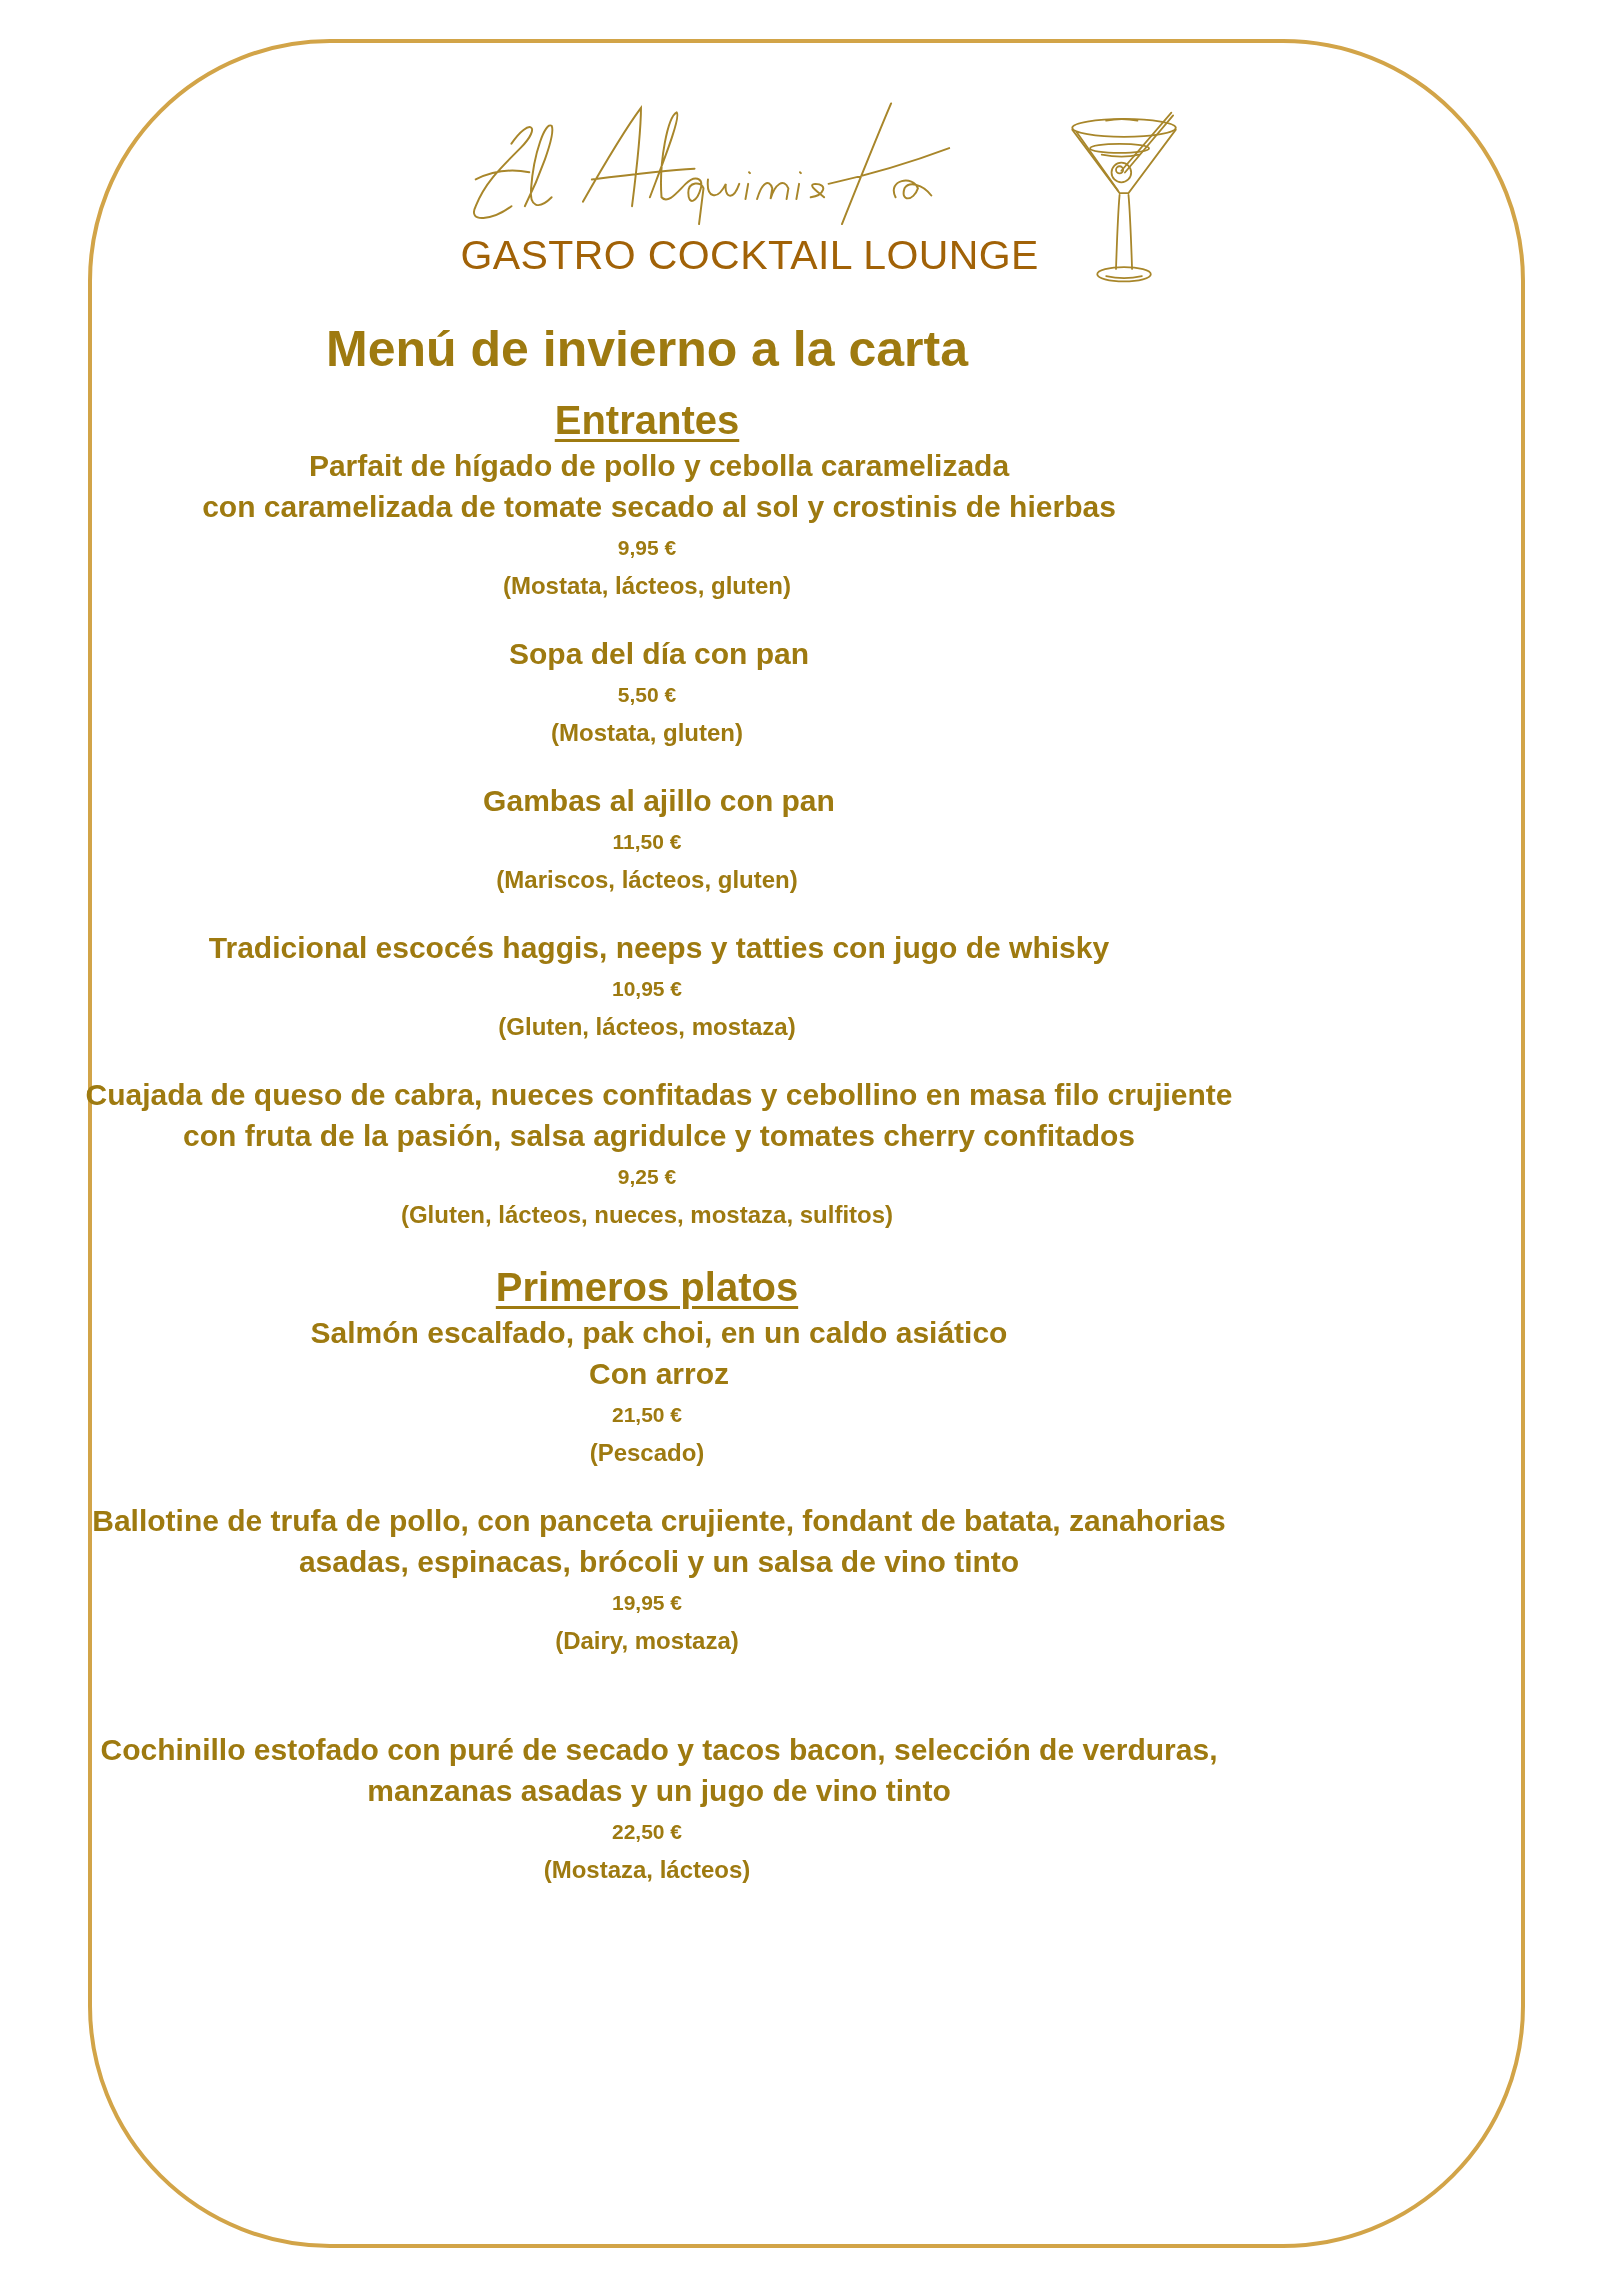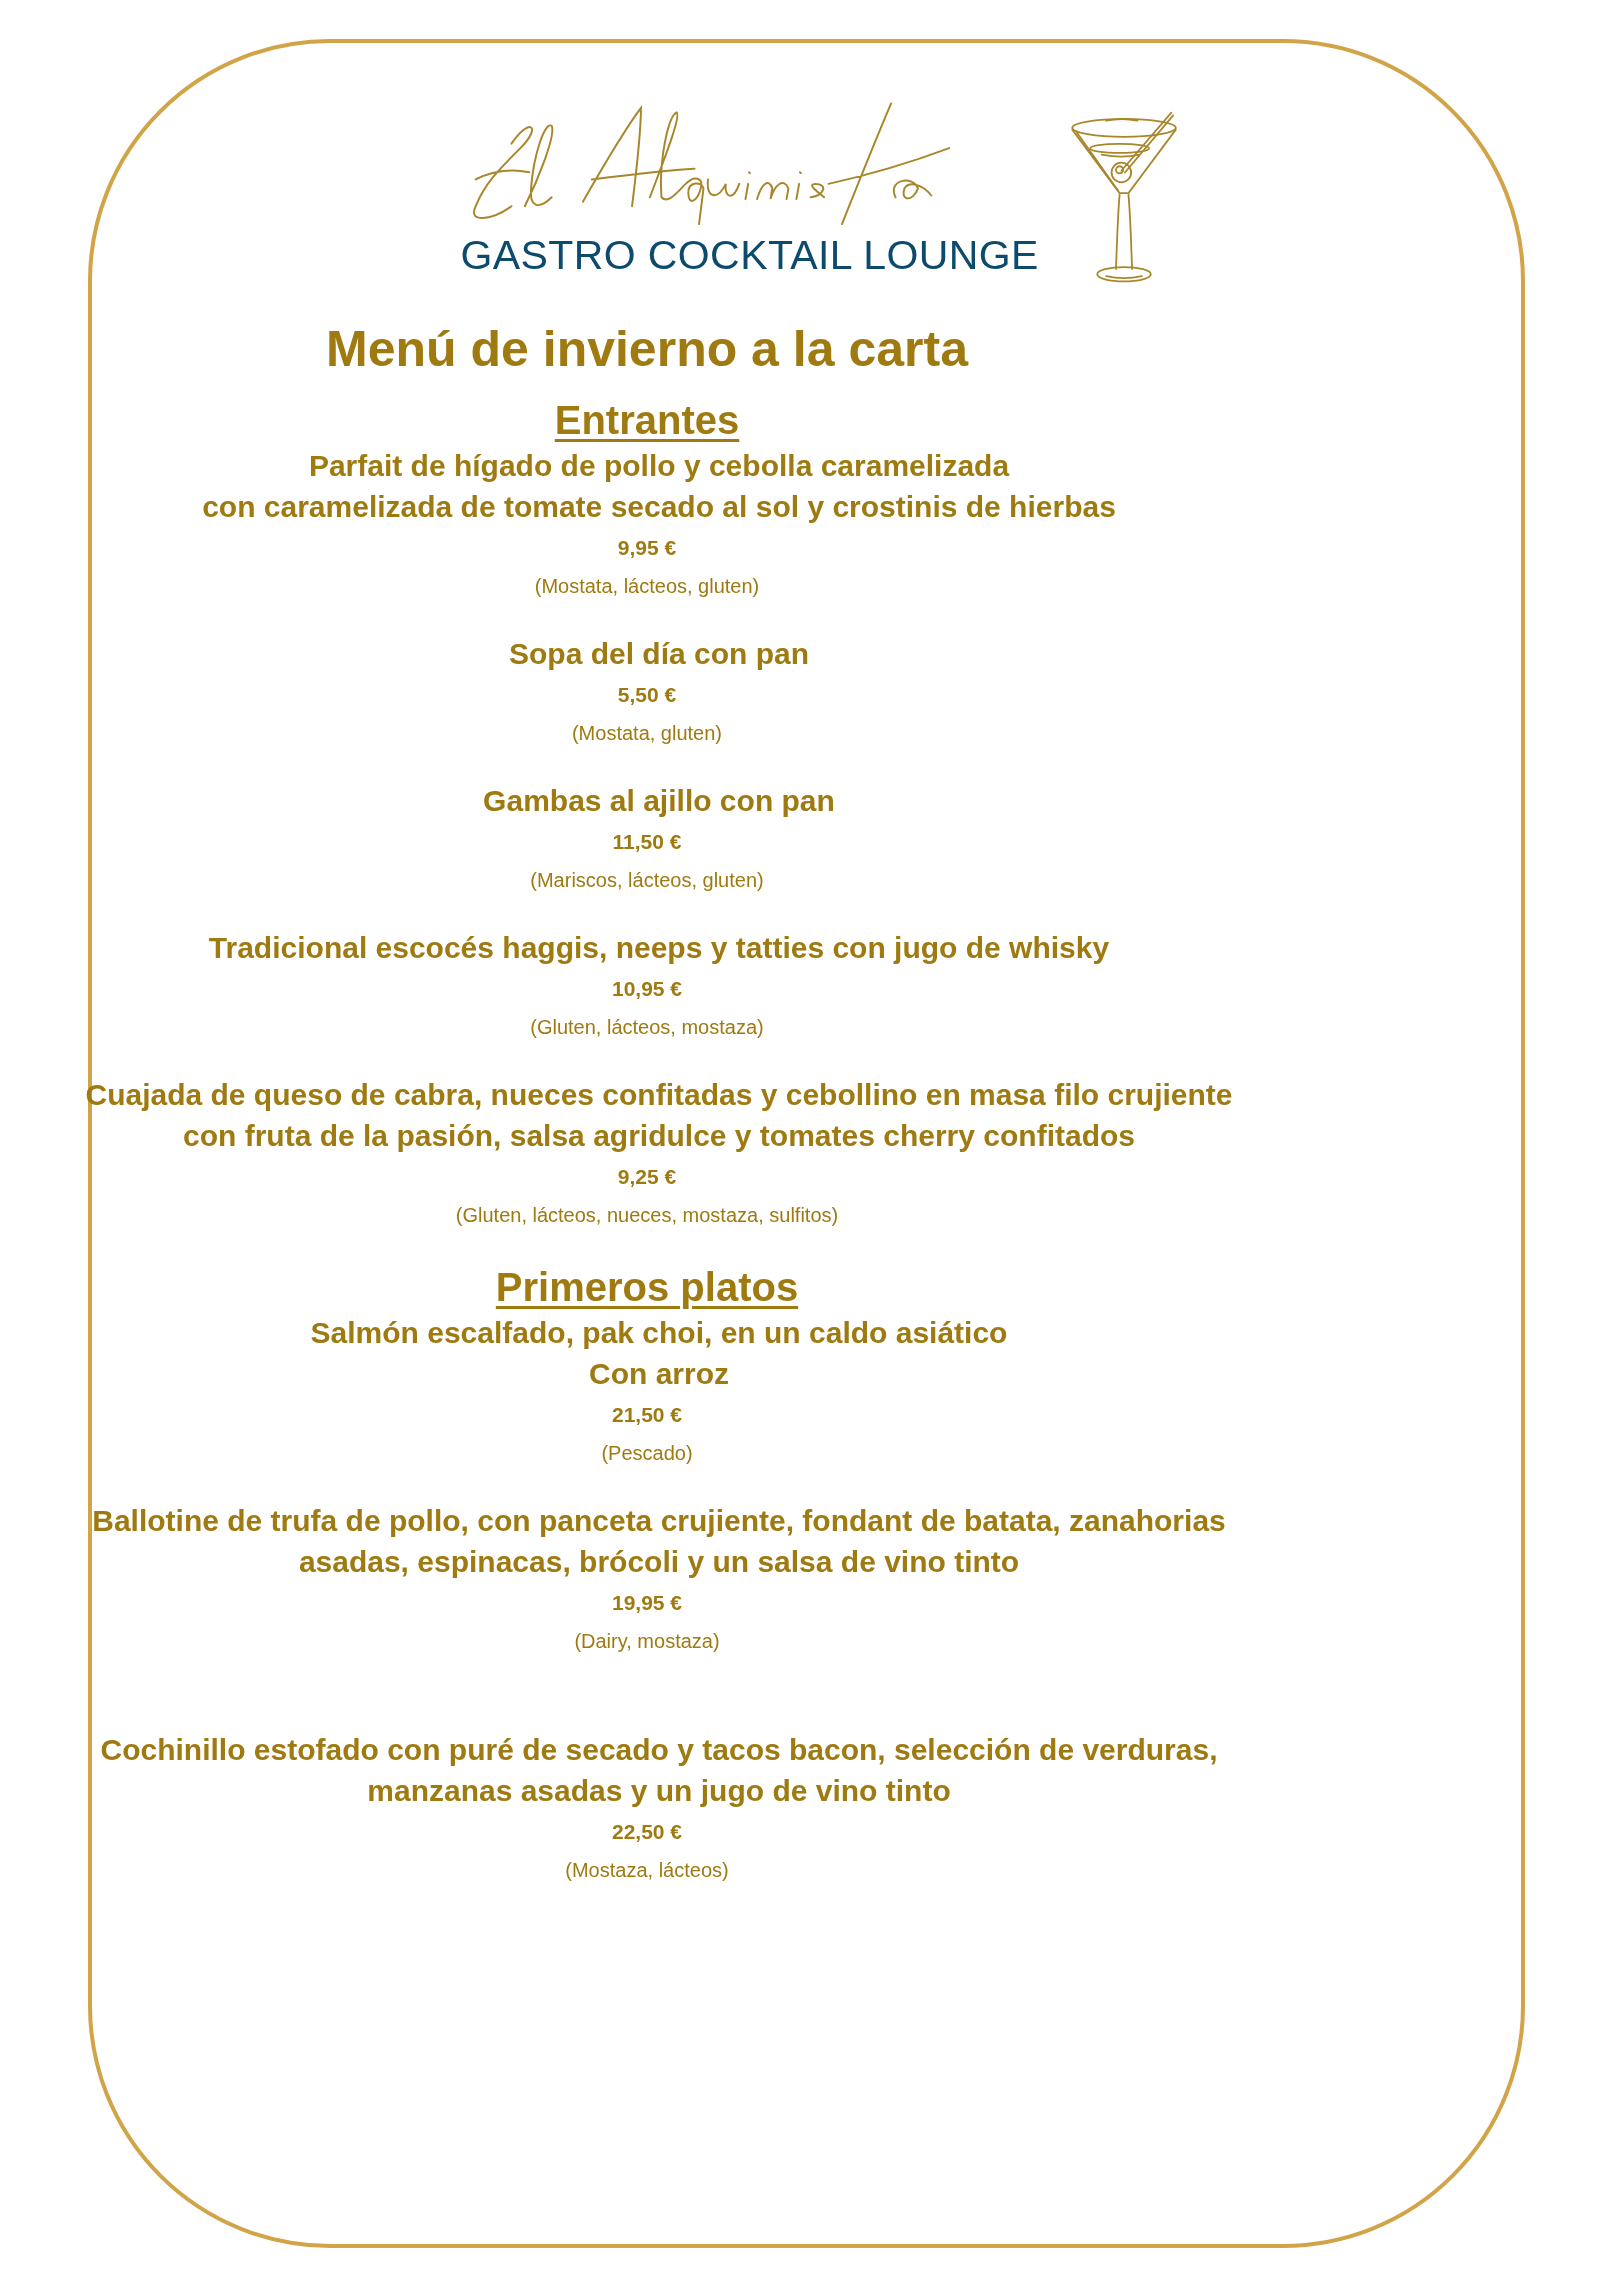--- a/index.html
+++ b/index.html
@@ -3,31 +3,31 @@
 <meta charset="utf-8">
 <style>
   html, body { margin:0; padding:0; background:#ffffff; }
   body { width:1622px; height:2293px; position:relative; overflow:hidden;
          font-family:"Liberation Sans", sans-serif; color:#9E7A10; }
   .frame { position:absolute; left:88px; top:39px; width:1437px; height:2209px;
            border:4.5px solid #D2A448; border-radius:242px; box-sizing:border-box; }
   .logo { position:absolute; left:448px; top:99px; width:752px; height:188px; }
   .logo-script { position:absolute; left:0; top:0; width:645px; height:134px; }
   .logo-tagline { position:absolute; left:12.5px; top:133px; font-size:41px; letter-spacing:0.4px;
-                  color:#0c4a6e; font-family:"Liberation Sans", sans-serif; font-weight:normal;
+                  color:#a16207; font-family:"Liberation Sans", sans-serif; font-weight:normal;
                   white-space:nowrap; }
   .glass { position:absolute; left:618px; top:9px; width:125px; height:179px; }
   .content { position:absolute; left:0; top:318px; width:1294px; text-align:center; }
   .title { font-size:50px; font-weight:bold; line-height:63px; margin:0; }
   .section { font-size:40px; font-weight:bold; text-decoration:underline; text-decoration-thickness:2.7px;
              text-underline-offset:5.4px; line-height:50px; margin-top:14.3px; }
   .item { margin-bottom:29px; }
   .line { font-size:30px; font-weight:bold; line-height:41px;margin-left:24px; }
   .price { font-size:21px; font-weight:bold; line-height:41px; }
-  .allergens { font-size:20px; font-weight:normal; line-height:36px; }
+  .allergens { font-size:24px; font-weight:bold; line-height:36px; }
   .gap-lg { margin-bottom:70px; }
 </style>
 </head>
 <body>
 
 <div class="frame"></div>
 
 <div class="logo">
   <svg class="logo-script" viewBox="0 0 720 150">
     <g fill="none" stroke="#A8862A" stroke-width="2.2" stroke-linecap="round">

